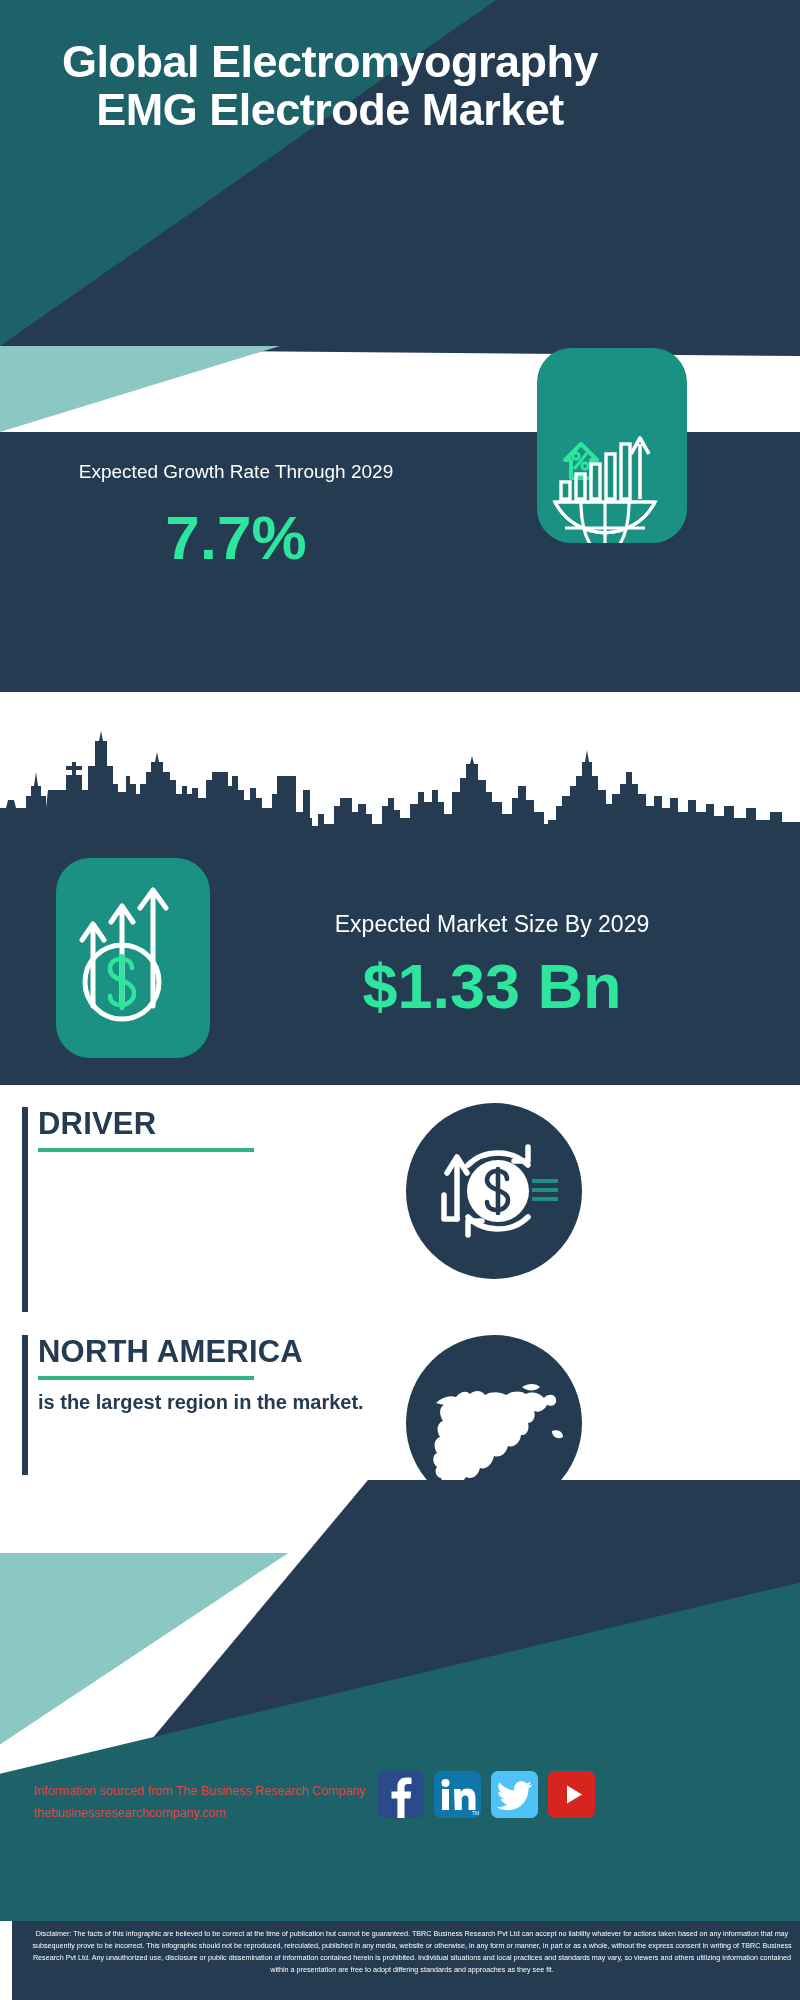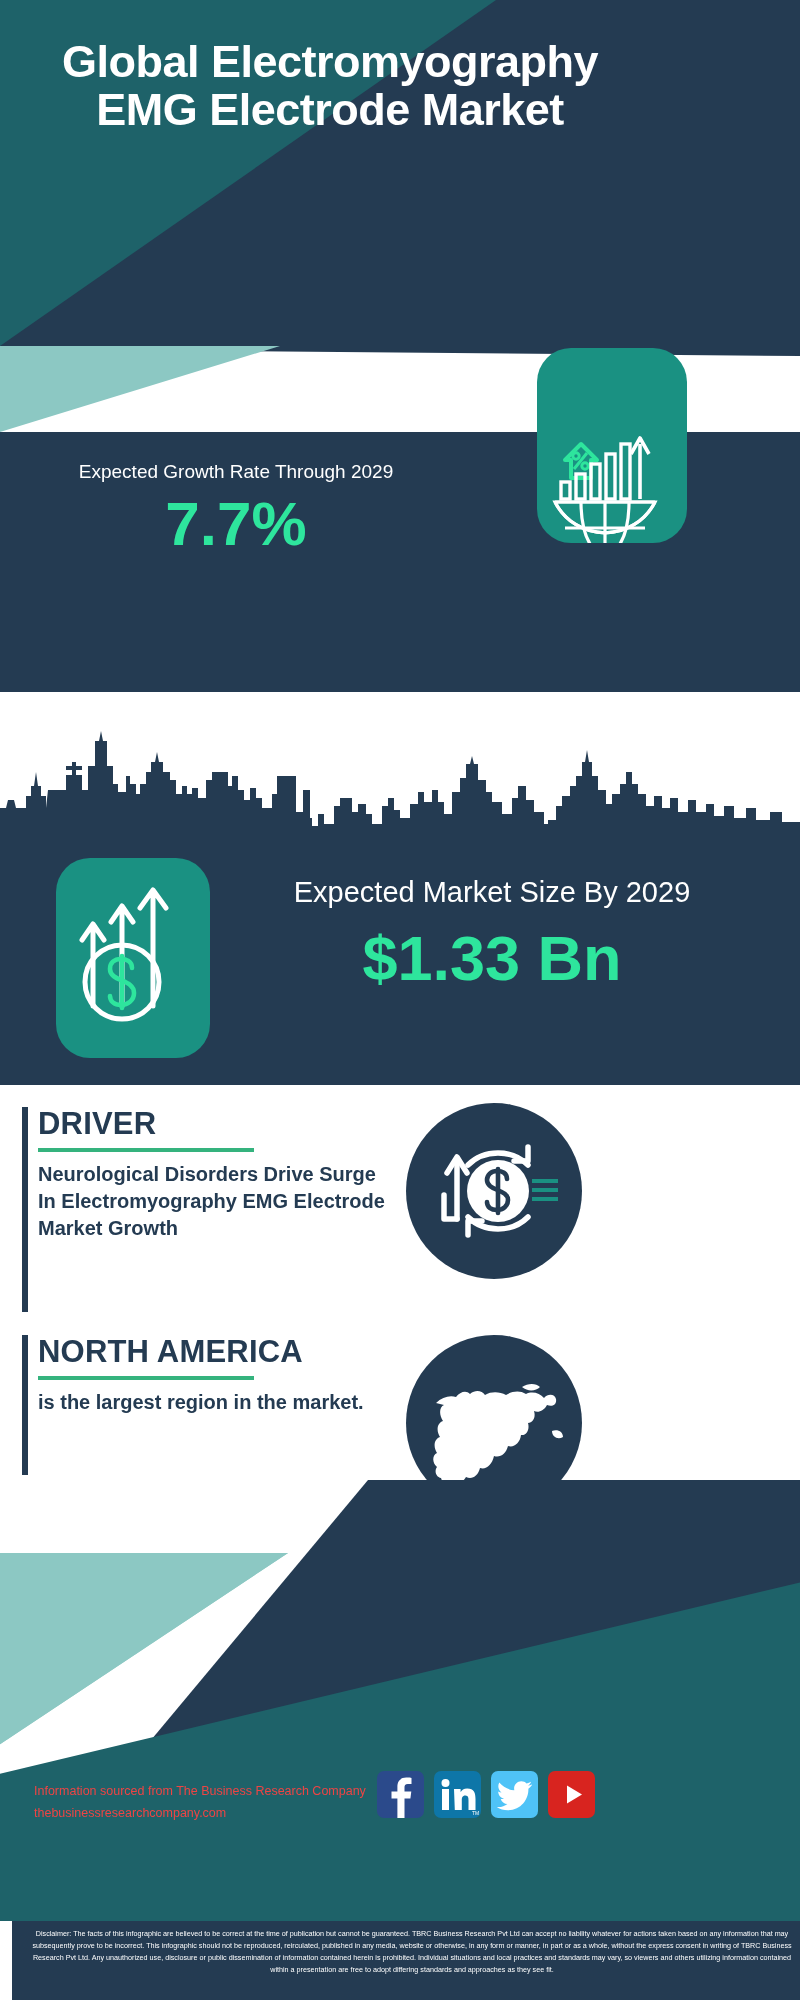--- a/index.html
+++ b/index.html
@@ -24,33 +24,33 @@
   .band-white{position:absolute;left:0;top:346px;width:800px;height:86px;background:#ffffff;overflow:hidden;}
   .band-white .tri-lt{position:absolute;left:0;top:0;width:280px;height:86px;background:#8cc8c3;
     clip-path:polygon(0 0,100% 0,0 100%);}
   .band-white .tri-navy{position:absolute;left:0;top:0;width:800px;height:10px;background:#243b52;
     clip-path:polygon(0 0,100% 0,100% 100%,0 30%);}
 
   
   .growth{position:absolute;left:0;top:432px;width:800px;height:260px;background:#243b52;}
   .growth-text{position:absolute;left:26px;top:28px;width:420px;text-align:center;}
   .growth-label{color:#ffffff;font-size:19px;line-height:1.3;font-weight:normal;}
-  .growth-value{color:#2ee59d;font-size:62px;font-weight:bold;line-height:1.05;margin-top:6px;}
+  .growth-value{color:#2ee59d;font-size:62px;font-weight:bold;line-height:1.05;margin-top:20px;}
   .tile{position:absolute;background:#1a9182;border-radius:34px;}
   .tile-growth{left:537px;top:-84px;width:150px;height:195px;}
 
   
   .skyline{position:absolute;left:0;top:692px;width:800px;height:146px;background:#ffffff;overflow:hidden;}
   .skyline svg{position:absolute;left:0;bottom:0;width:800px;height:110px;display:block;}
 
   
   .market{position:absolute;left:0;top:838px;width:800px;height:247px;background:#243b52;}
   .tile-market{left:56px;top:20px;width:154px;height:200px;}
   .market-text{position:absolute;left:232px;top:36px;width:520px;text-align:center;}
-  .market-label{color:#ffffff;font-size:29px;line-height:1.3;}
+  .market-label{color:#ffffff;font-size:23px;line-height:1.3;margin-top:36px;}
   .market-value{color:#2ee59d;font-size:63px;font-weight:bold;line-height:1.05;margin-top:13px;}
 
   
   .content{position:absolute;left:0;top:1085px;width:800px;height:395px;background:#ffffff;}
   .block{position:absolute;}
   .rule{position:absolute;left:0;top:0;width:6px;background:#243b52;}
   .block-inner{position:absolute;left:16px;top:0;width:350px;}
   .block-head{color:#243b52;font-size:31px;font-weight:bold;letter-spacing:0.2px;line-height:1.1;}
   .block-underline{width:216px;height:4px;background:#35b37e;margin-top:7px;margin-bottom:9px;}
   .block-body{color:#243b52;font-size:20px;font-weight:bold;line-height:1.34;}
@@ -166,21 +166,20 @@
     </div>
   </div>
 
   <div class="content">
 
     <div class="block" style="left:22px;top:22px;width:380px;height:205px;">
       <div class="rule" style="height:205px;"></div>
       <div class="block-inner">
         <div class="block-head">DRIVER</div>
         <div class="block-underline"></div>
-        <div class="block-body">Neurological Disorders Drive Surge In Electromyography EMG Electrode Market Growth</div>
       </div>
     </div>
     <div class="circ" style="left:406px;top:18px;width:176px;height:176px;">
       <svg viewBox="0 0 176 176" width="176" height="176">
         <g fill="none" stroke="#ffffff" stroke-width="5.5" stroke-linecap="round" stroke-linejoin="round">
           <path d="M51 116 L51 58"></path>
           <path d="M41 70 L51 54 L61 70"></path>
           <path d="M51 116 L38 116 L38 92"></path>
         </g>
         <g fill="none" stroke="#ffffff" stroke-width="5.5" stroke-linecap="round" stroke-linejoin="round">

